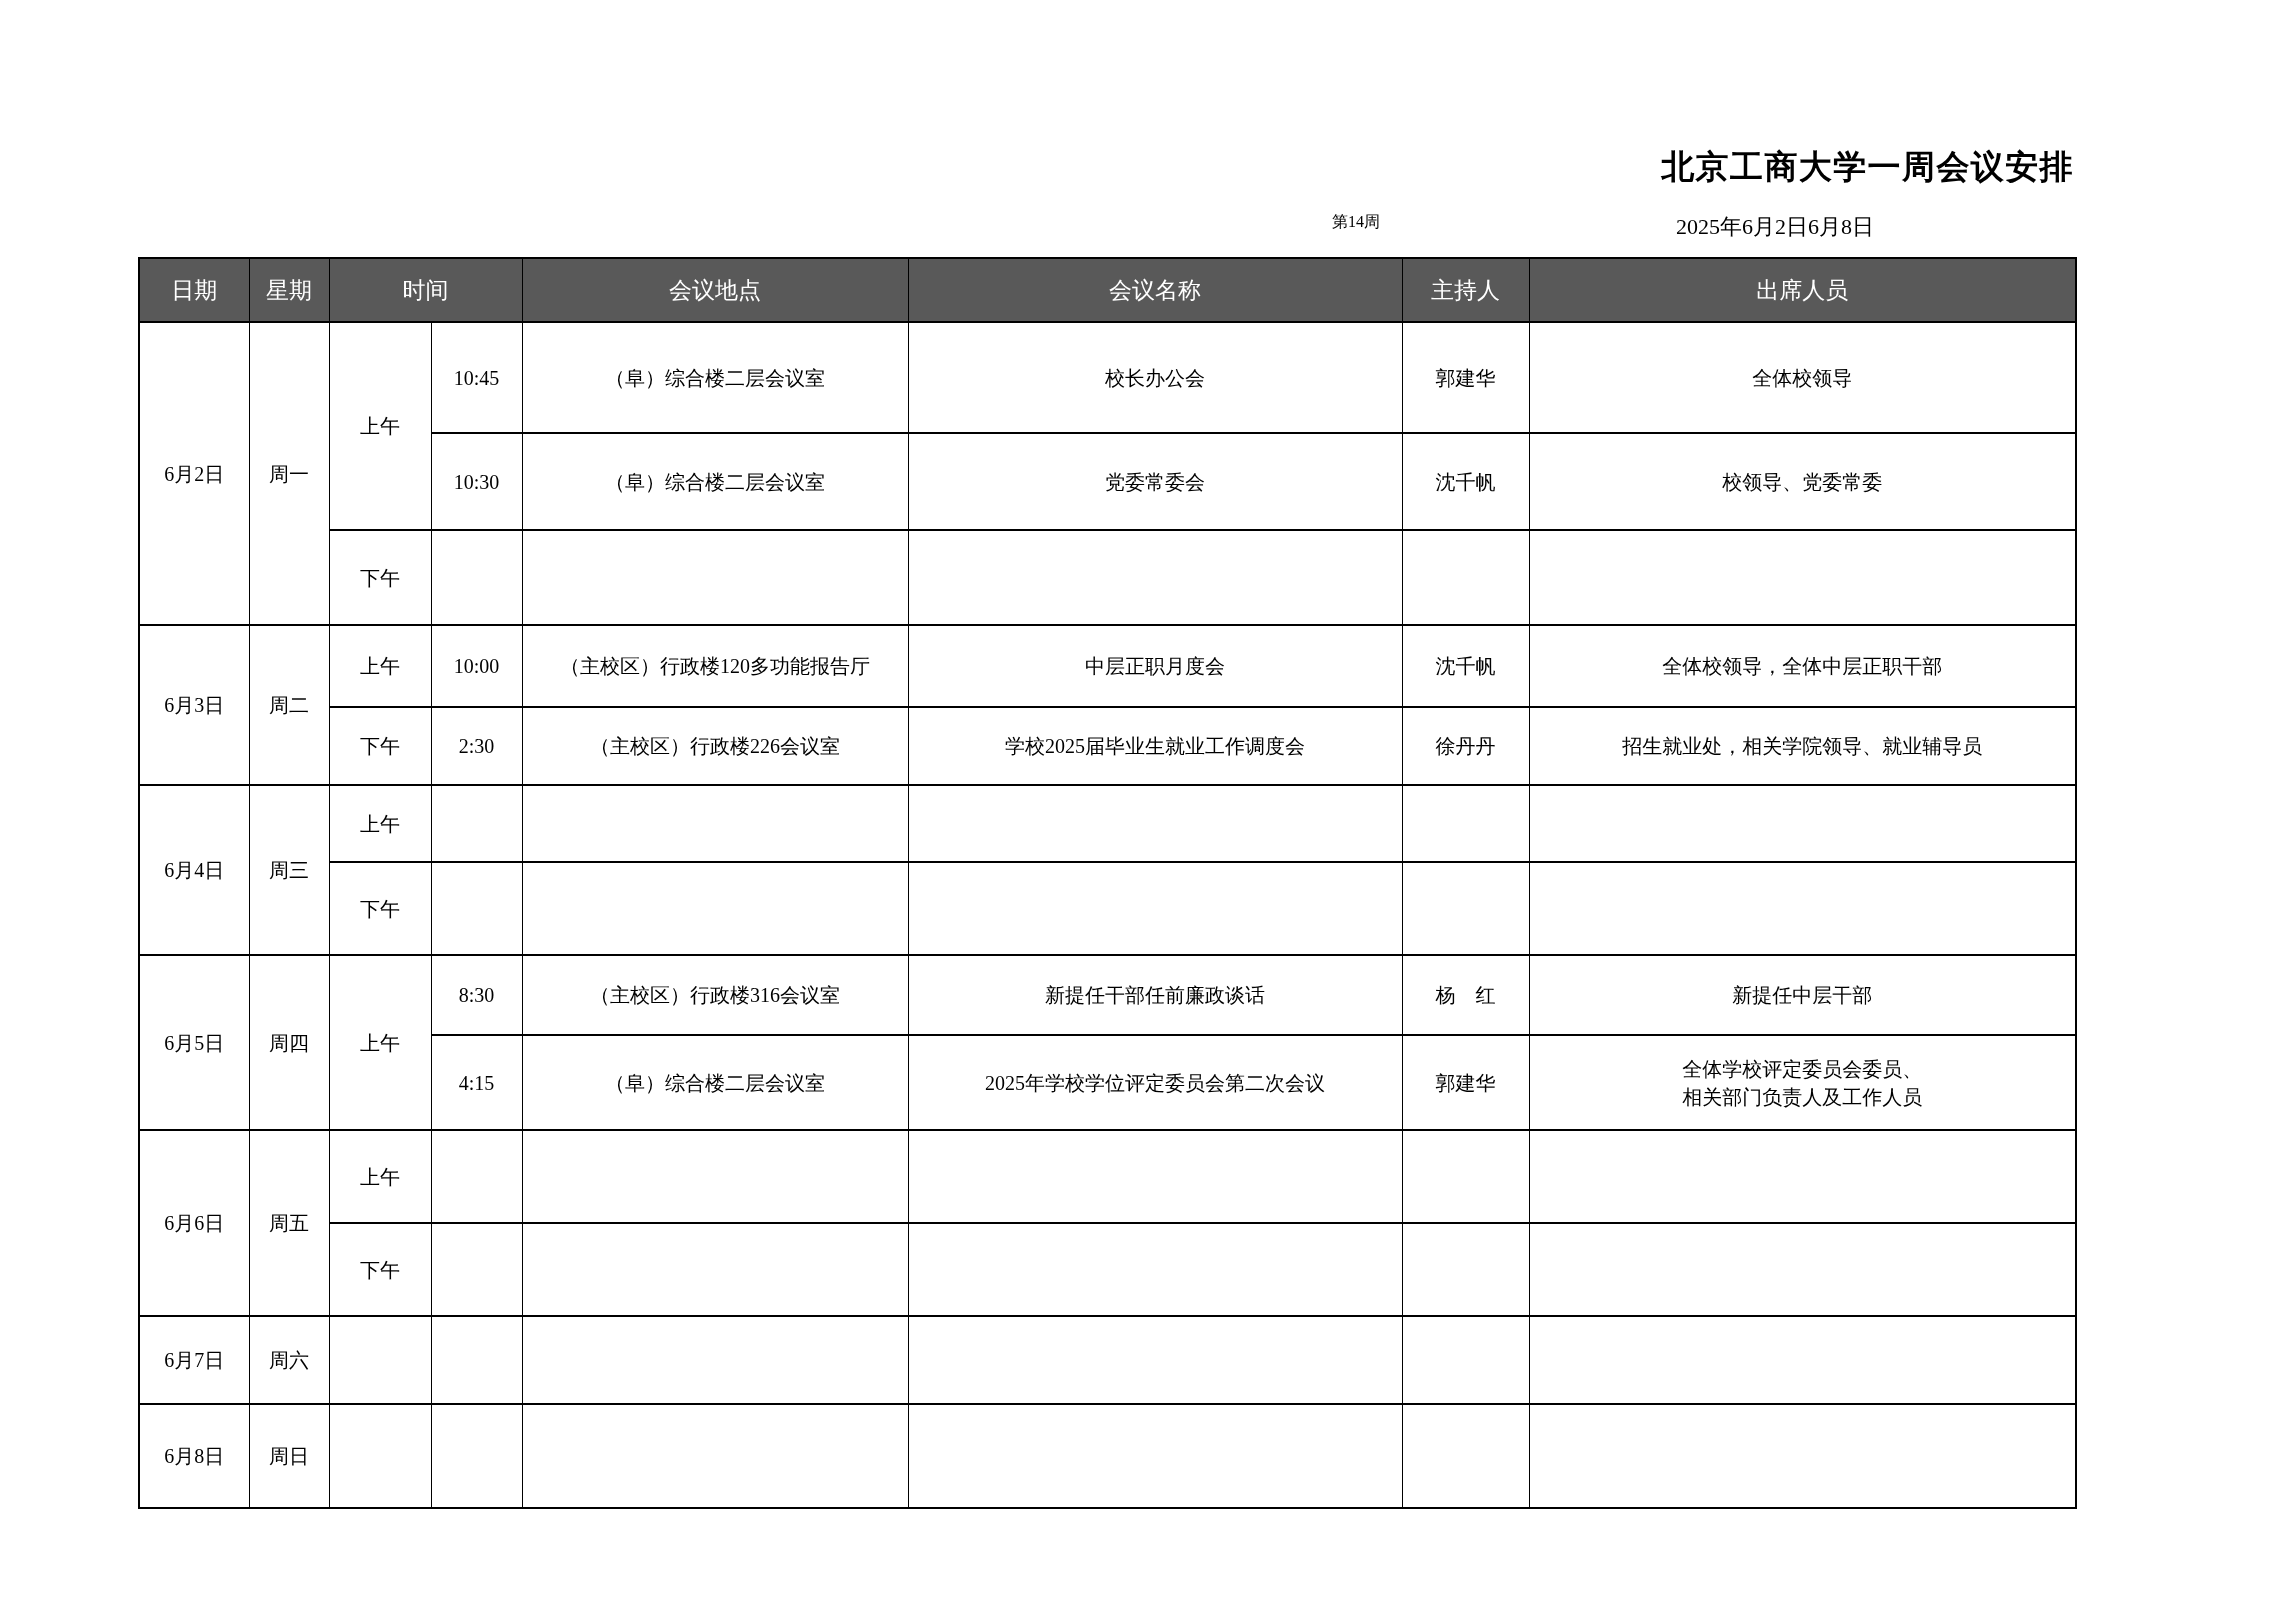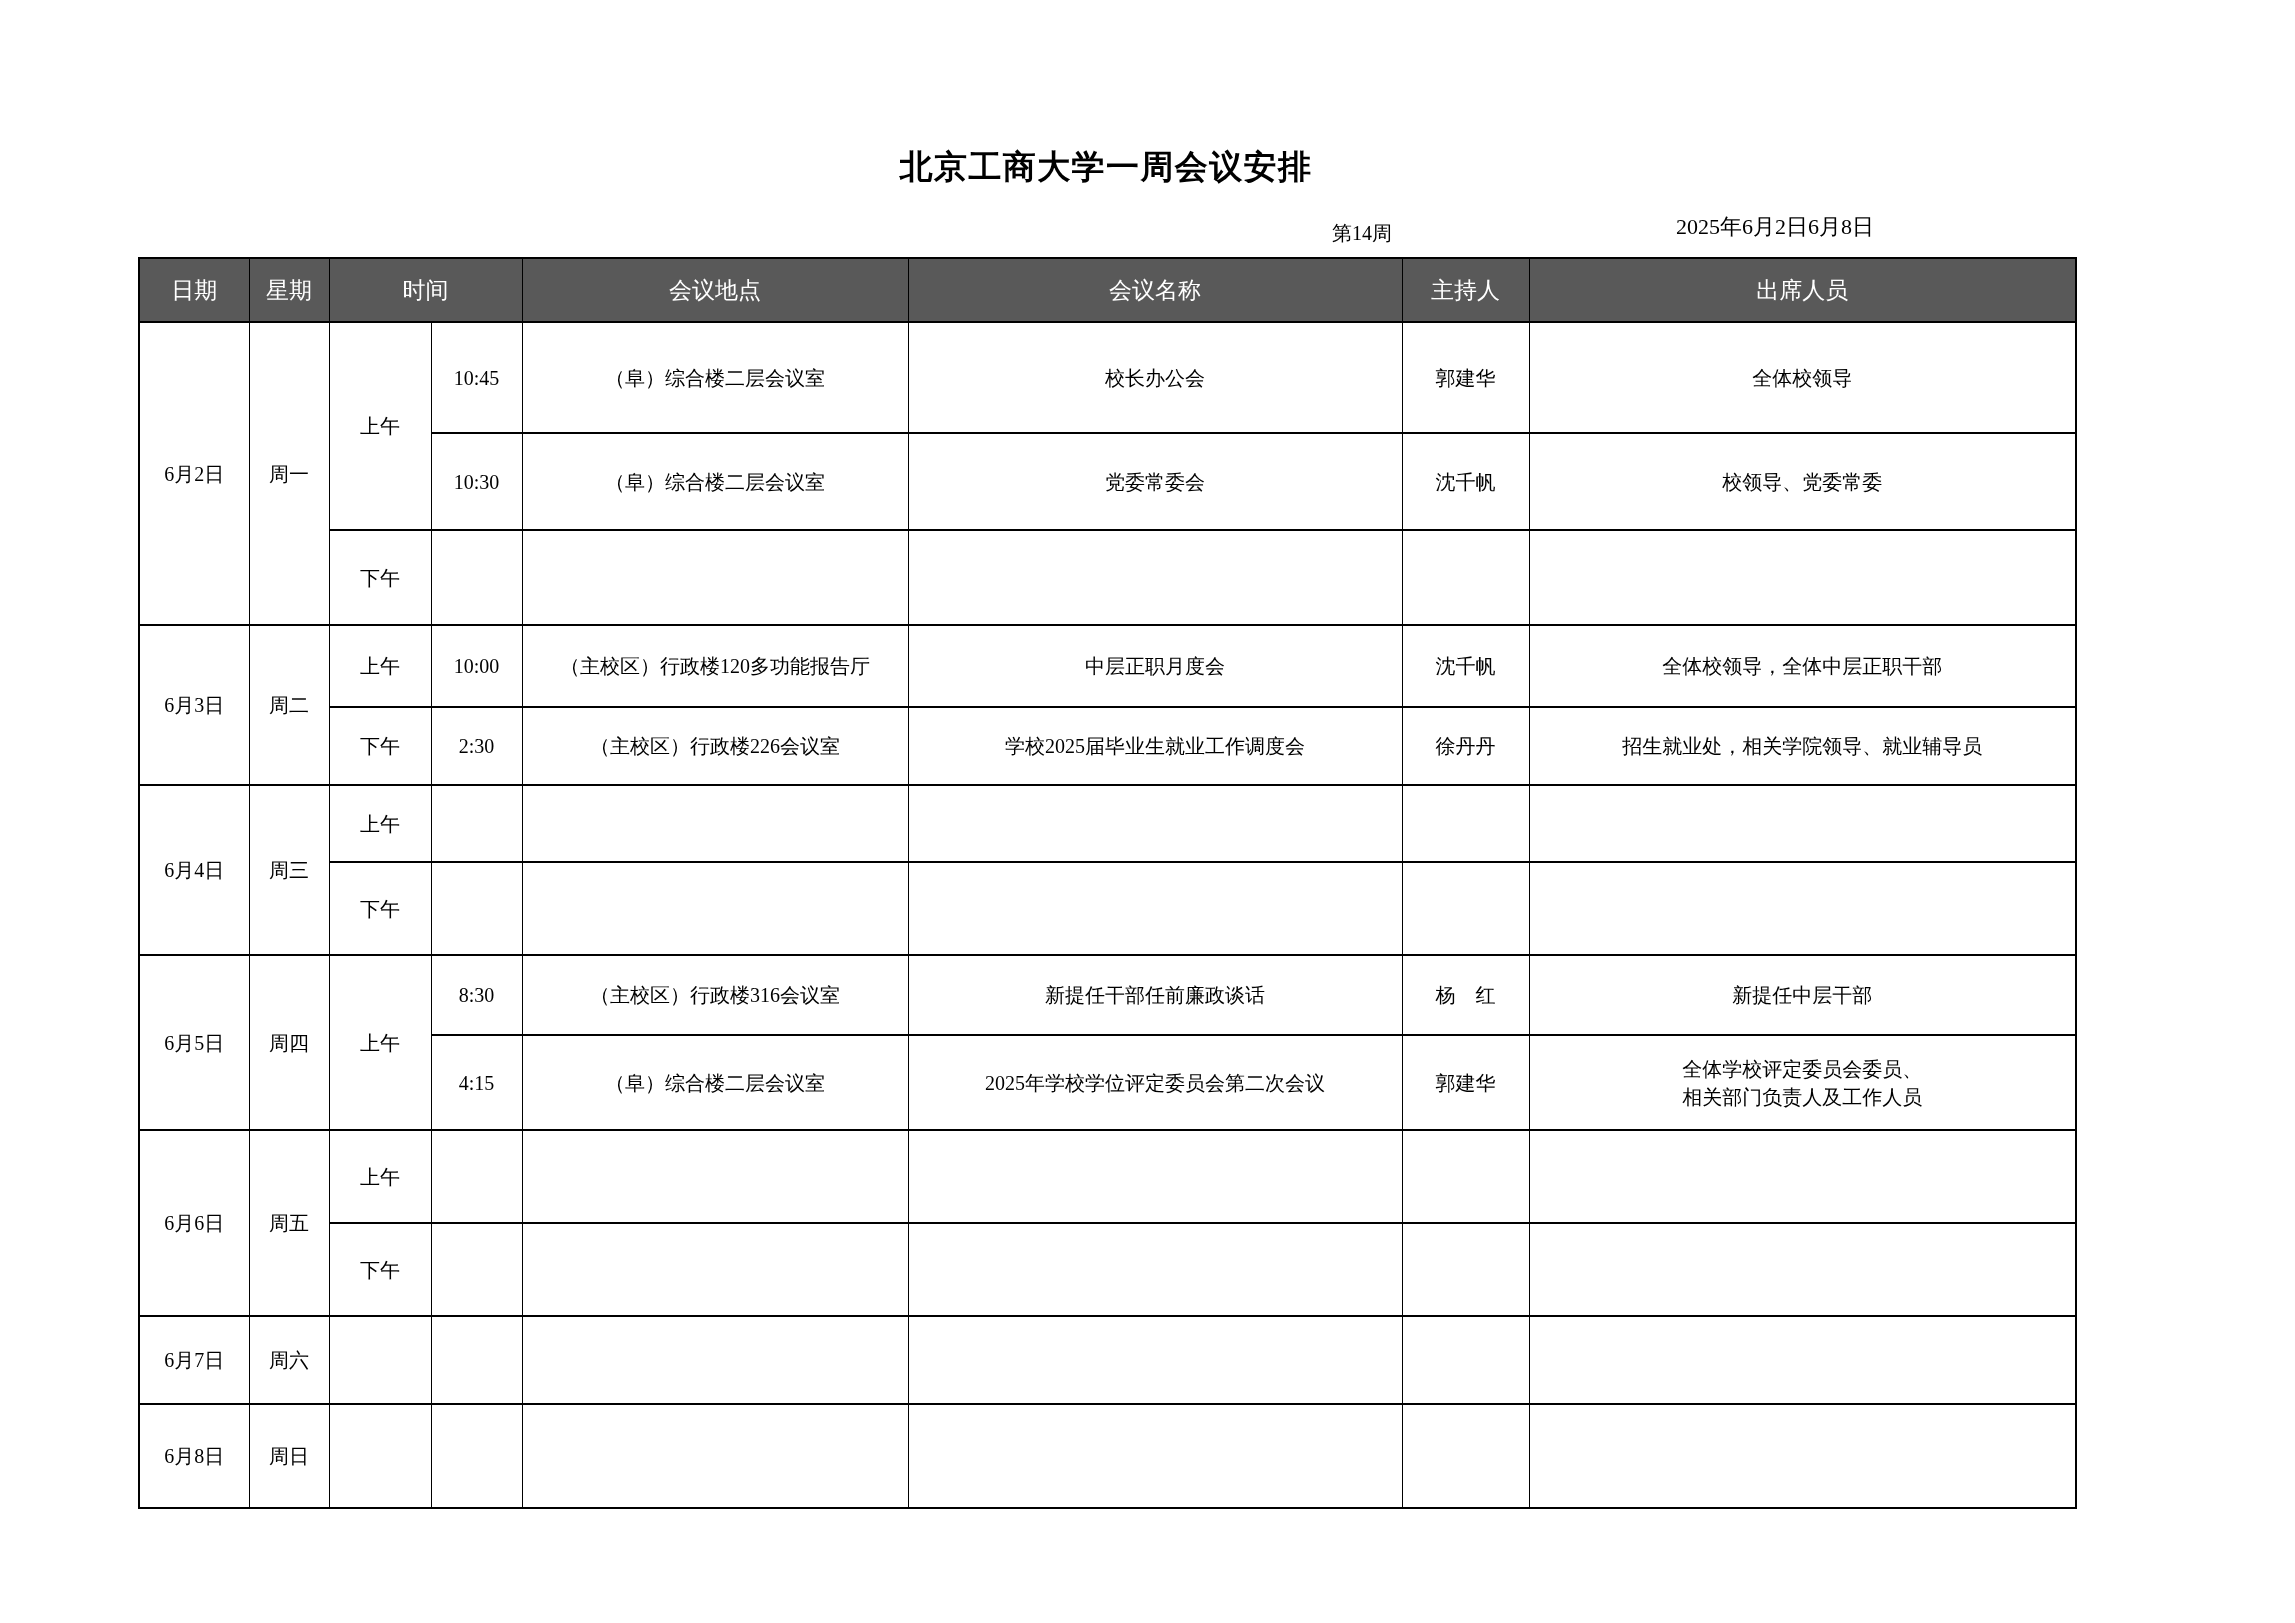--- a/index.html
+++ b/index.html
@@ -7,28 +7,28 @@
     position:relative;
     width:2295px;height:1623px;
     background:#ffffff;
     font-family:"Liberation Serif","DejaVu Serif",serif;
     color:#000;
     overflow:hidden;
   }
   .doc-title{
     position:absolute;
     left:138px;top:145px;width:1936px;
-    text-align:center;
+    text-align:right;
     font-size:33px;font-weight:bold;
     letter-spacing:1.4px;
     white-space:nowrap;
   }
   .meta-week{
-    position:absolute;left:1332px;top:220px;
-    font-size:20px;white-space:nowrap;
+    position:absolute;left:1332px;top:212px;
+    font-size:16px;white-space:nowrap;
   }
   .meta-range{
     position:absolute;left:1636px;top:212px;
     font-size:22px;white-space:nowrap;margin-left:40px;
   }
   table.schedule{
     position:absolute;left:138px;top:257px;
     width:1936px;
     border-collapse:collapse;
     table-layout:fixed;

